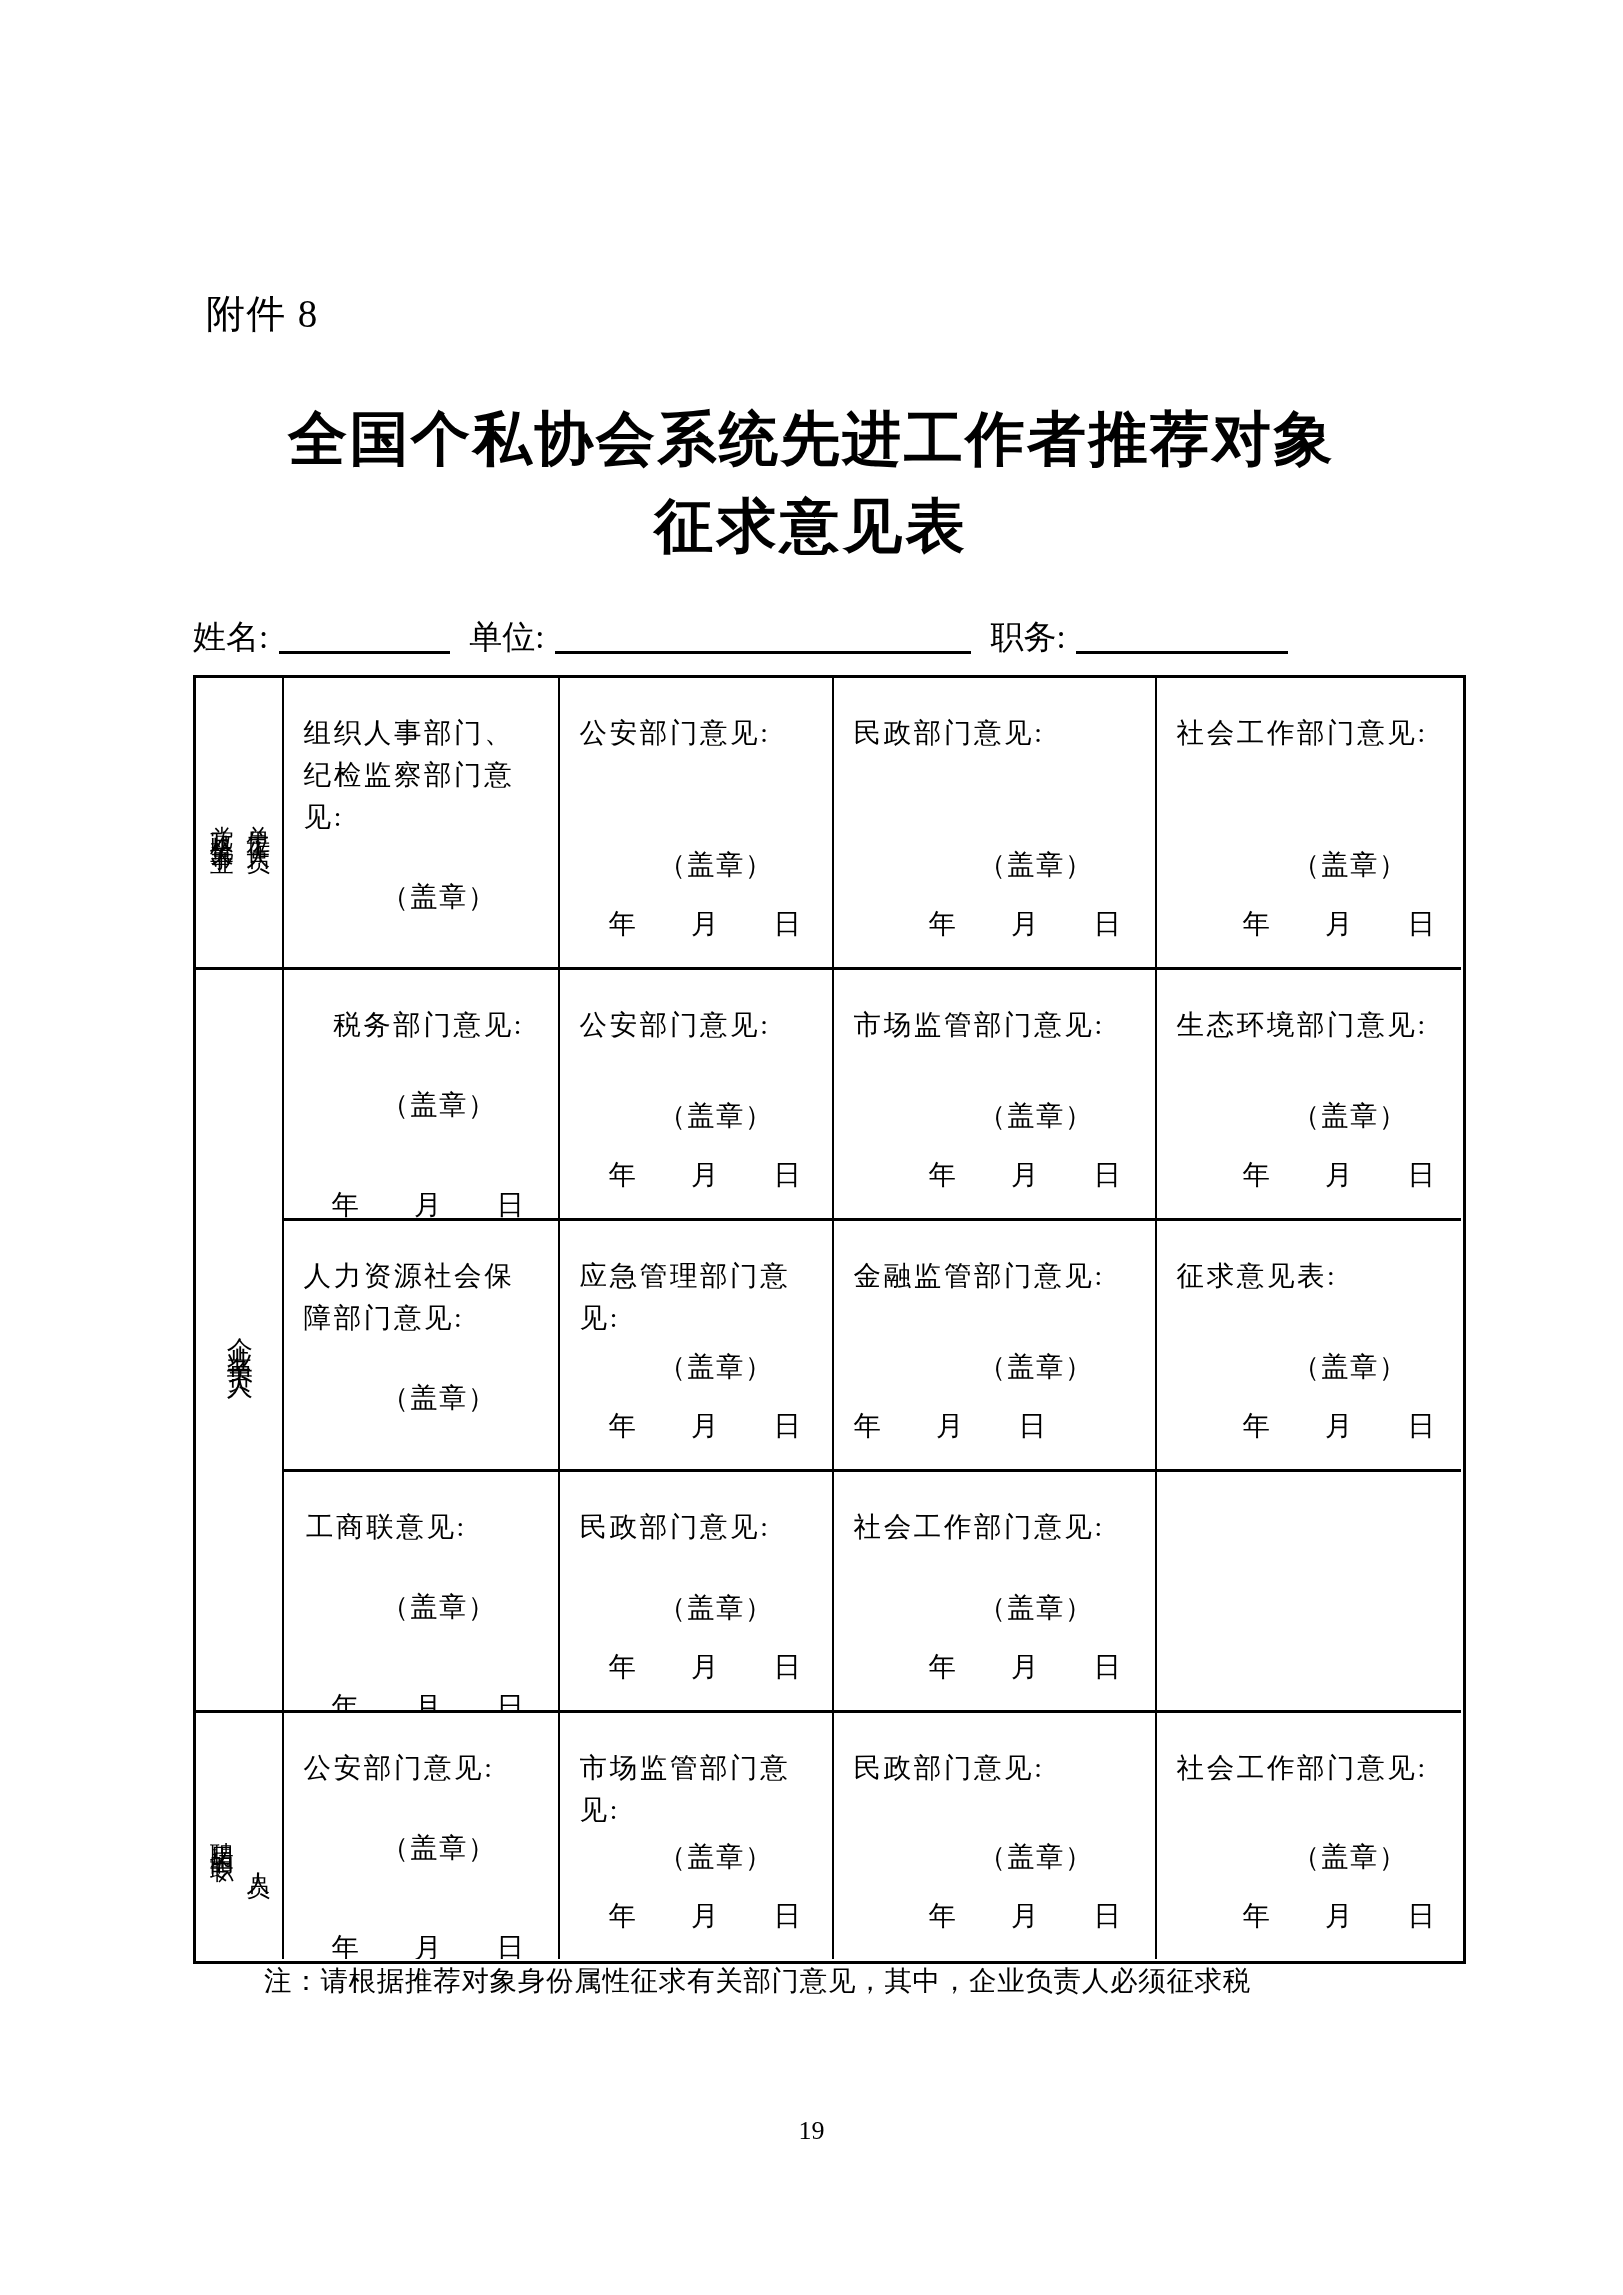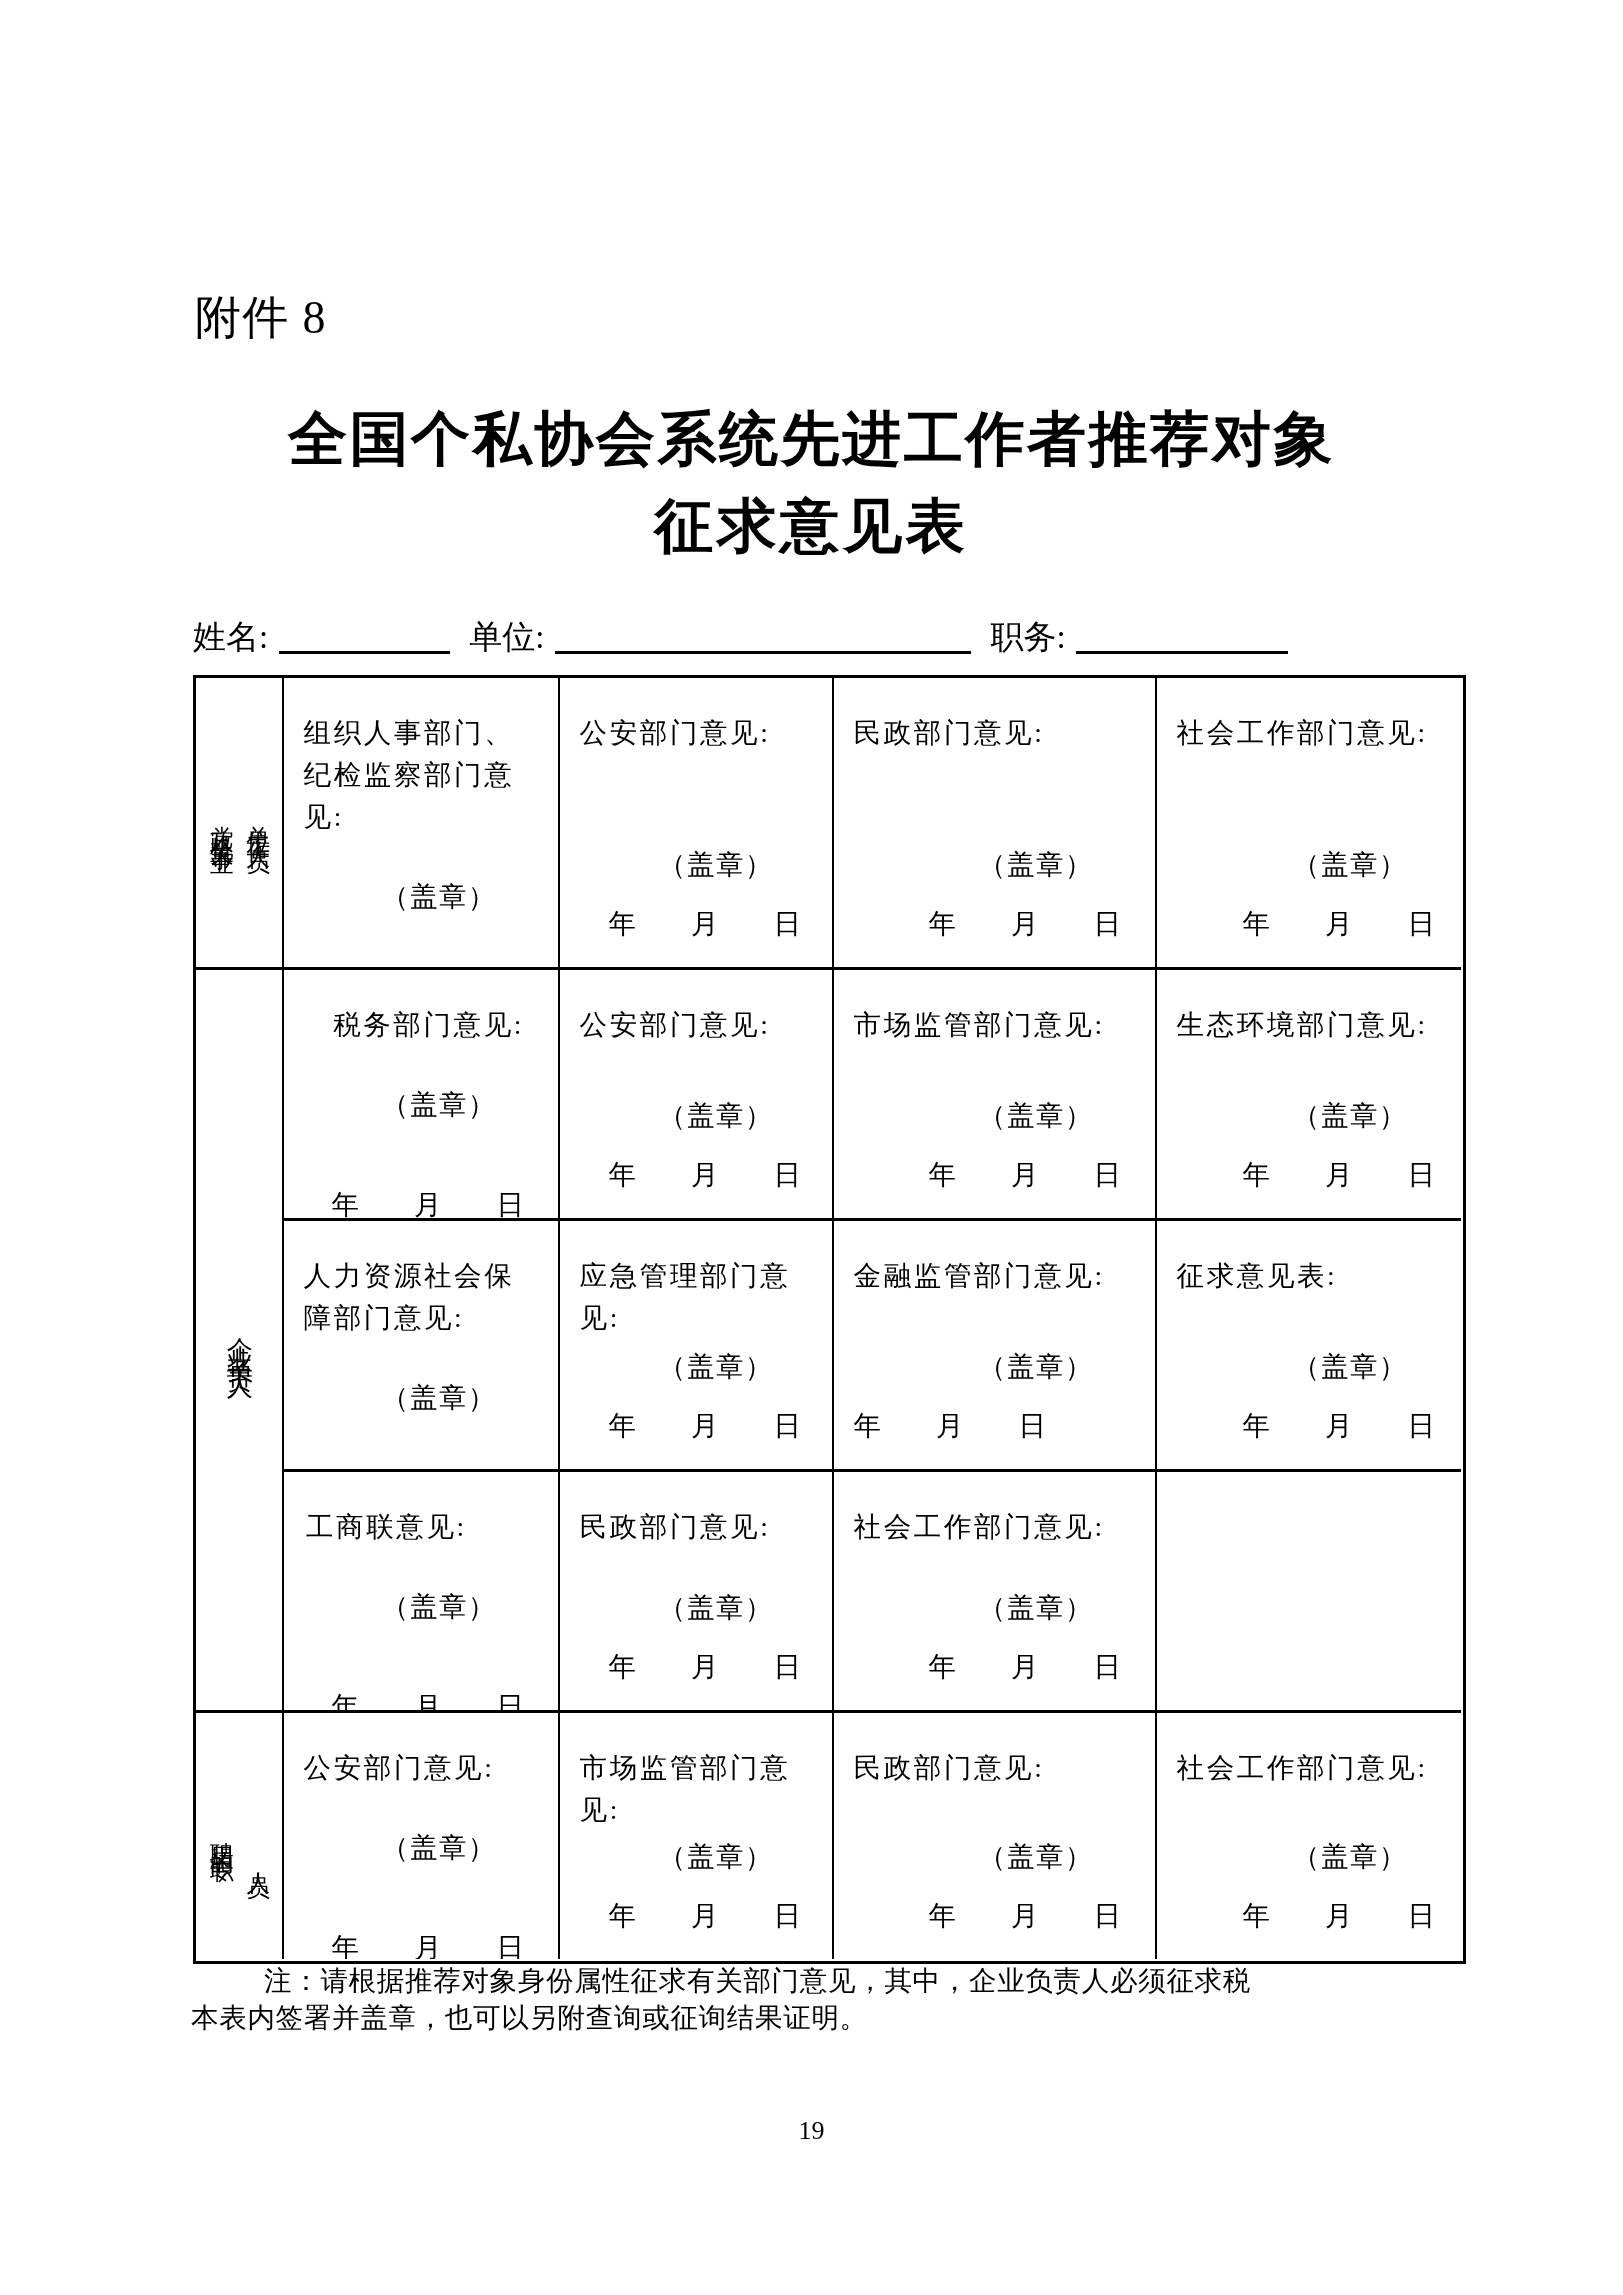--- a/index.html
+++ b/index.html
@@ -1,21 +1,21 @@
 <!DOCTYPE html>
 <html style="font-size:10.5px"><head>
 <meta charset="utf-8">
 <style>
   html,body{margin:0;padding:0;}
   body{
     width:1623px;height:2295px;position:relative;background:#ffffff;color:#000;
     font-family:"Liberation Serif","DejaVu Serif",serif;
   }
   .abs{position:absolute;}
-  .attachment{left:195px;top:287px;font-size:46px;letter-spacing:1.3px;}
+  .attachment{left:206px;top:287px;font-size:39px;letter-spacing:1.3px;}
   .title1{left:0;right:0;top:400px;text-align:center;font-size:59px;font-weight:bold;letter-spacing:2.6px;}
   .title2{left:0;right:0;top:487px;text-align:center;font-size:59px;font-weight:bold;letter-spacing:3.9px;}
   .fields{left:193px;top:614px;width:1283px;font-size:33px;white-space:nowrap;}
   .fields .flabel{display:inline-block;}
   .blank{display:inline-block;border-bottom:3.9px solid #000;height:37px;vertical-align:-6.5px;margin-left:10.5px;margin-right:19.6px;}
   .blank.w1{width:171px;}
   .blank.w2{width:416px;}
   .blank.w3{width:212px;}
 
   .grid{
@@ -179,17 +179,16 @@
   <div class="gc cell pc4" style="grid-column:5;grid-row:5;">
     <div class="cell-label">社会工作部门意见:</div>
     <div class="stamp">（盖章）</div>
     <div class="date">年　　月　　日</div>
   </div>
 
 </div>
 
 <div class="abs note">
   <div class="indent">注：请根据推荐对象身份属性征求有关部门意见，其中，企业负责人必须征求税</div>
-  <div>本表内签署并盖章，也可以另附查询或征询结果证明。</div>
 </div>
 
 <div class="abs pagenum">19</div>
 
 
 </body></html>

